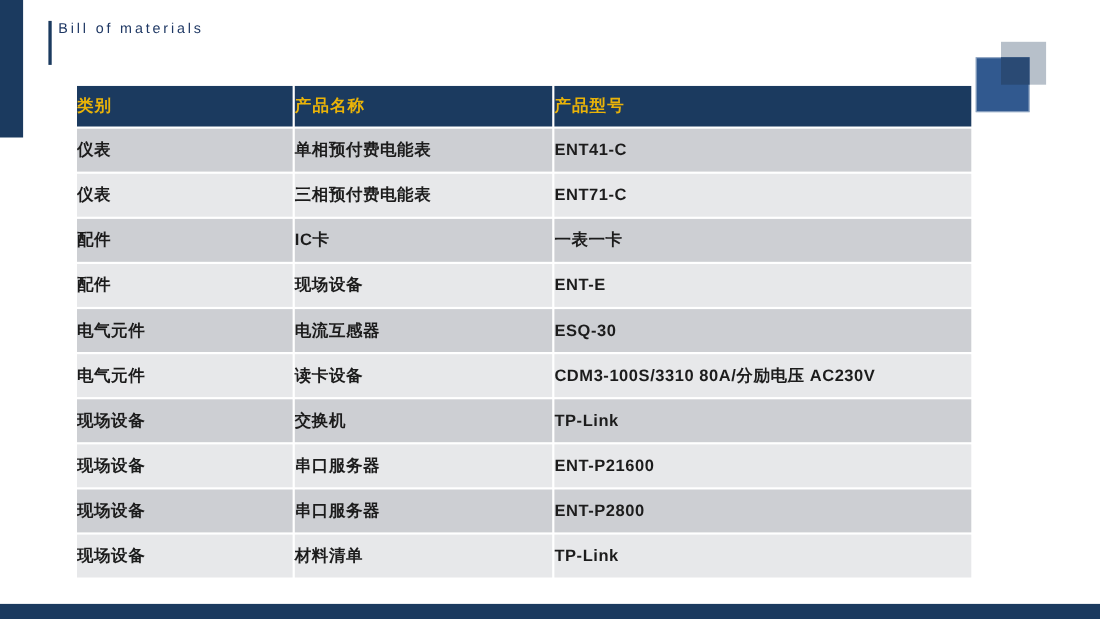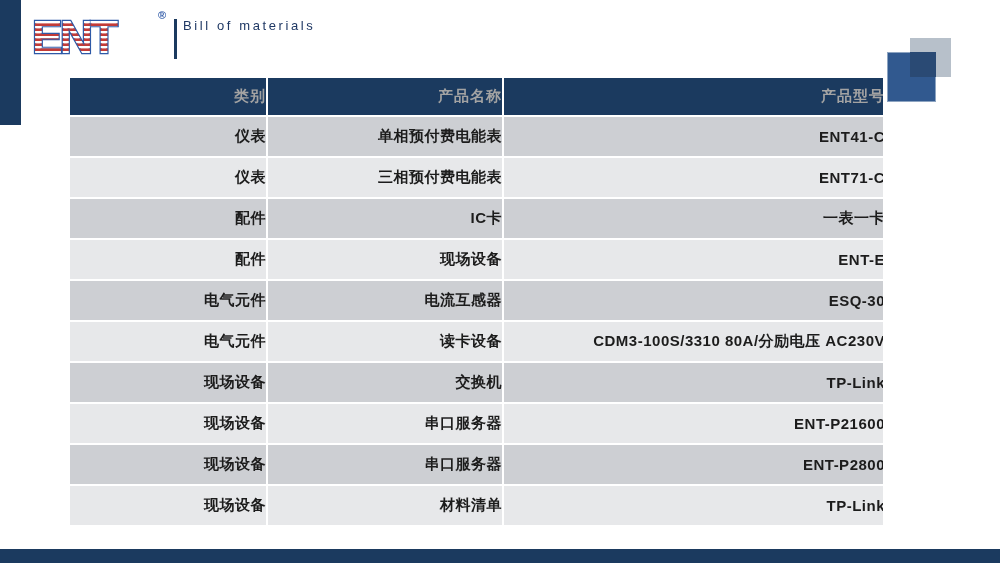--- a/index.html
+++ b/index.html
@@ -85,52 +85,40 @@
     border-spacing: 2px;
     margin: -2px;
     width: 817px;
     table-layout: fixed;
   }
   table.bom col.c1 { width: 196px; }
   table.bom col.c2 { width: 234px; }
   table.bom col.c3 { width: 381px; }
   table.bom th {
     background: var(--navy);
-    color: #a3a3a3;
+    color: #eab308;
     font-size: 15px; font-weight: bold;
-    height: 37px; text-align: right;
+    height: 37px; text-align: left;
     letter-spacing: 1px;
   }
   table.bom td {
-    height: 39px; text-align: right;
+    height: 39px; text-align: left;
     font-size: 15px; font-weight: 600;
     color: #1c1c1c;
     letter-spacing: 0.5px;
   }
   table.bom tbody tr:nth-child(odd) td  { background: var(--row-dark); }
   table.bom tbody tr:nth-child(even) td { background: var(--row-light); }
 </style>
 </head>
 <body>
 
 <div class="left-bar"></div>
 
 <div class="slide-header">
-  <div class="logo-wrap">
-    <svg class="logo-svg" width="130" height="48" viewBox="0 0 130 48">
-      <defs>
-        <pattern id="stripes" width="6" height="5" patternUnits="userSpaceOnUse">
-          <rect width="6" height="2.4" fill="#ffffff"></rect>
-          <rect y="2.4" width="6" height="2.6" fill="#c23b38"></rect>
-        </pattern>
-      </defs>
-      <text x="2" y="42" font-family="Liberation Sans, sans-serif" font-size="46" font-weight="bold" letter-spacing="-3" fill="url(#stripes)" stroke="#2e59a7" stroke-width="2.4" paint-order="stroke">ENT</text>
-    </svg>
-    <span class="reg-mark">®</span>
-  </div>
   <div class="title-divider"></div>
   <div class="title-block">
     <div class="slide-subtitle">Bill of materials</div>
   </div>
 </div>
 
 <div class="sq-gray"></div>
 <div class="sq-blue"></div>
 <div class="sq-overlap"></div>
 

